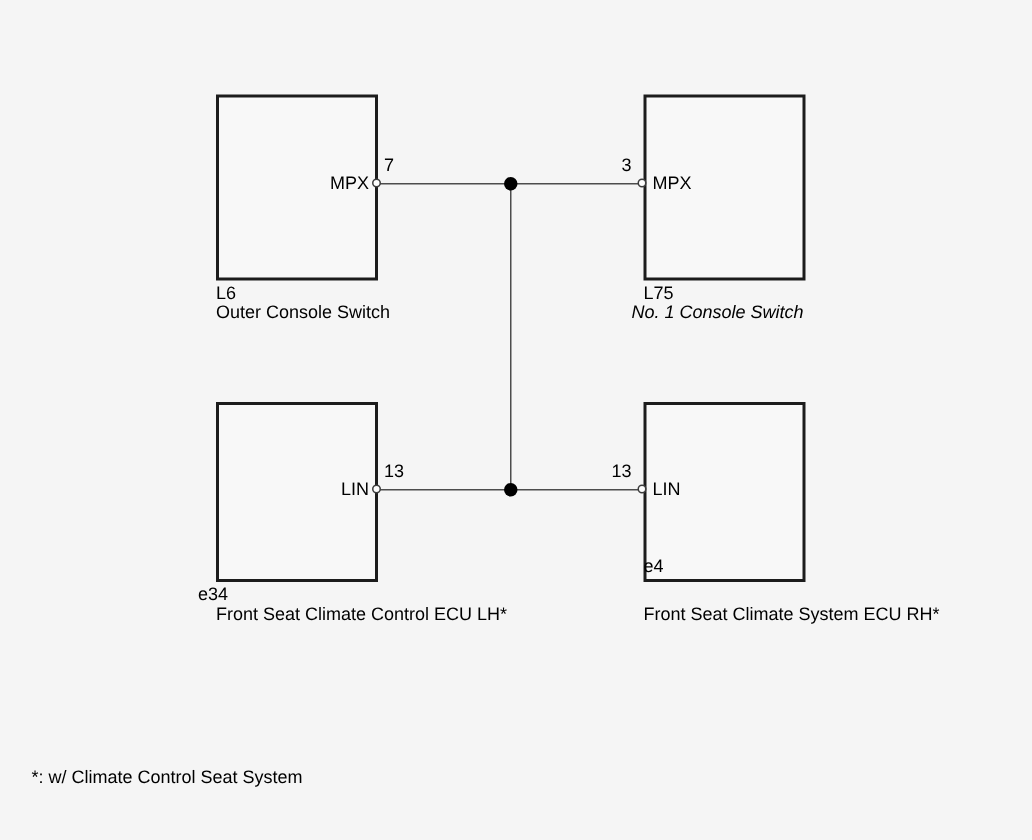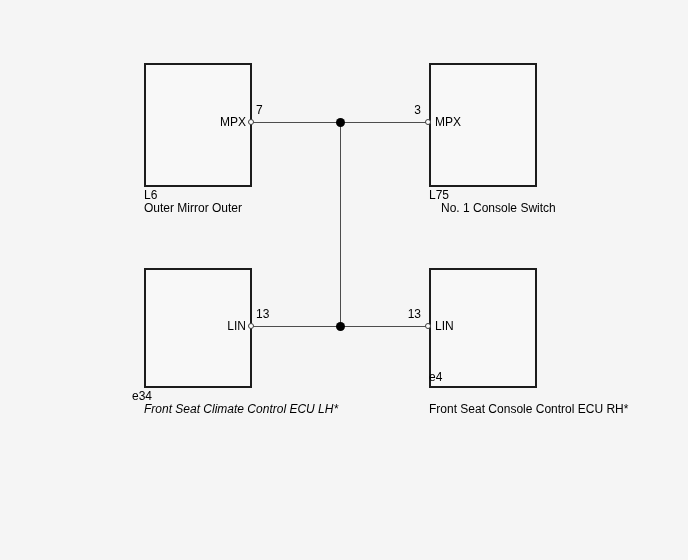--- a/index.html
+++ b/index.html
@@ -56,25 +56,26 @@
   <div class="lbl r" style="left:393px;top:104px;width:28px;">3</div>
   <div class="lbl" style="left:256px;top:308px;">13</div>
   <div class="lbl r" style="left:393px;top:308px;width:28px;">13</div>
 
   <div class="lbl r" style="left:144px;top:116px;width:102px;">MPX</div>
   <div class="lbl" style="left:435px;top:116px;">MPX</div>
   <div class="lbl r" style="left:144px;top:320px;width:102px;">LIN</div>
   <div class="lbl" style="left:435px;top:320px;">LIN</div>
 
   <div class="lbl" style="left:144px;top:189px;">L6</div>
-  <div class="lbl" style="left:144px;top:202px;">Outer Mirror Outer</div>
+  <div class="lbl" style="left:144px;top:202px;">Outer Console Switch</div>
 
   <div class="lbl" style="left:429px;top:189px;text-align:center;">L75</div>
-  <div class="lbl" style="left:441px;top:202px;">No. 1 Console Switch</div>
+  <div class="lbl" style="left:421px;top:202px;font-style:italic;">No. 1 Console Switch</div>
 
   <div class="lbl" style="left:132px;top:390px;">e34</div>
-  <div class="lbl" style="left:144px;top:403px;font-style:italic;">Front Seat Climate Control ECU LH*</div>
+  <div class="lbl" style="left:144px;top:403px;">Front Seat Climate Control ECU LH*</div>
 
   <div class="lbl" style="left:429px;top:371px;">e4</div>
-  <div class="lbl" style="left:429px;top:403px;">Front Seat Console Control ECU RH*</div>
+  <div class="lbl" style="left:429px;top:403px;">Front Seat Climate System ECU RH*</div>
 
+  <div class="lbl" style="left:21px;top:512px;">*: w/ Climate Control Seat System</div>
 
 </div>
 
 </body></html>

